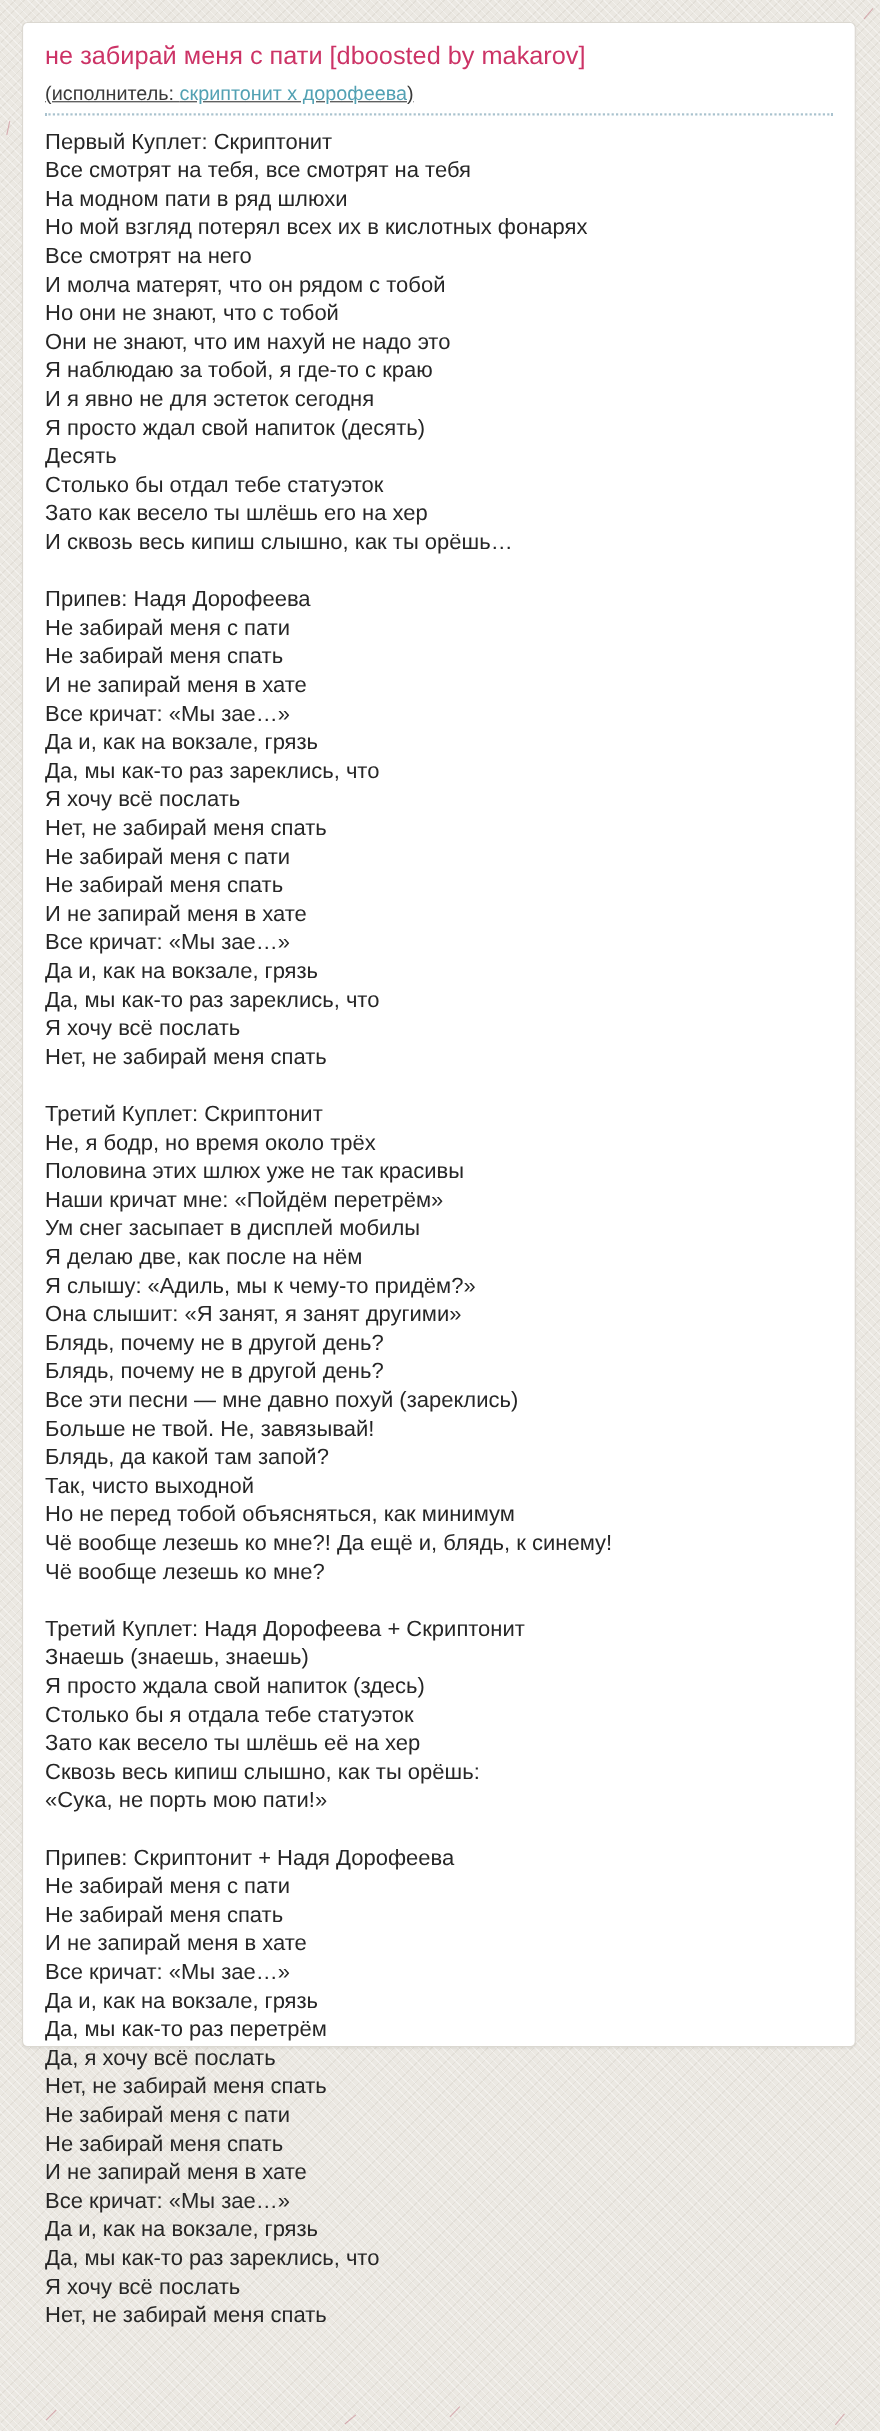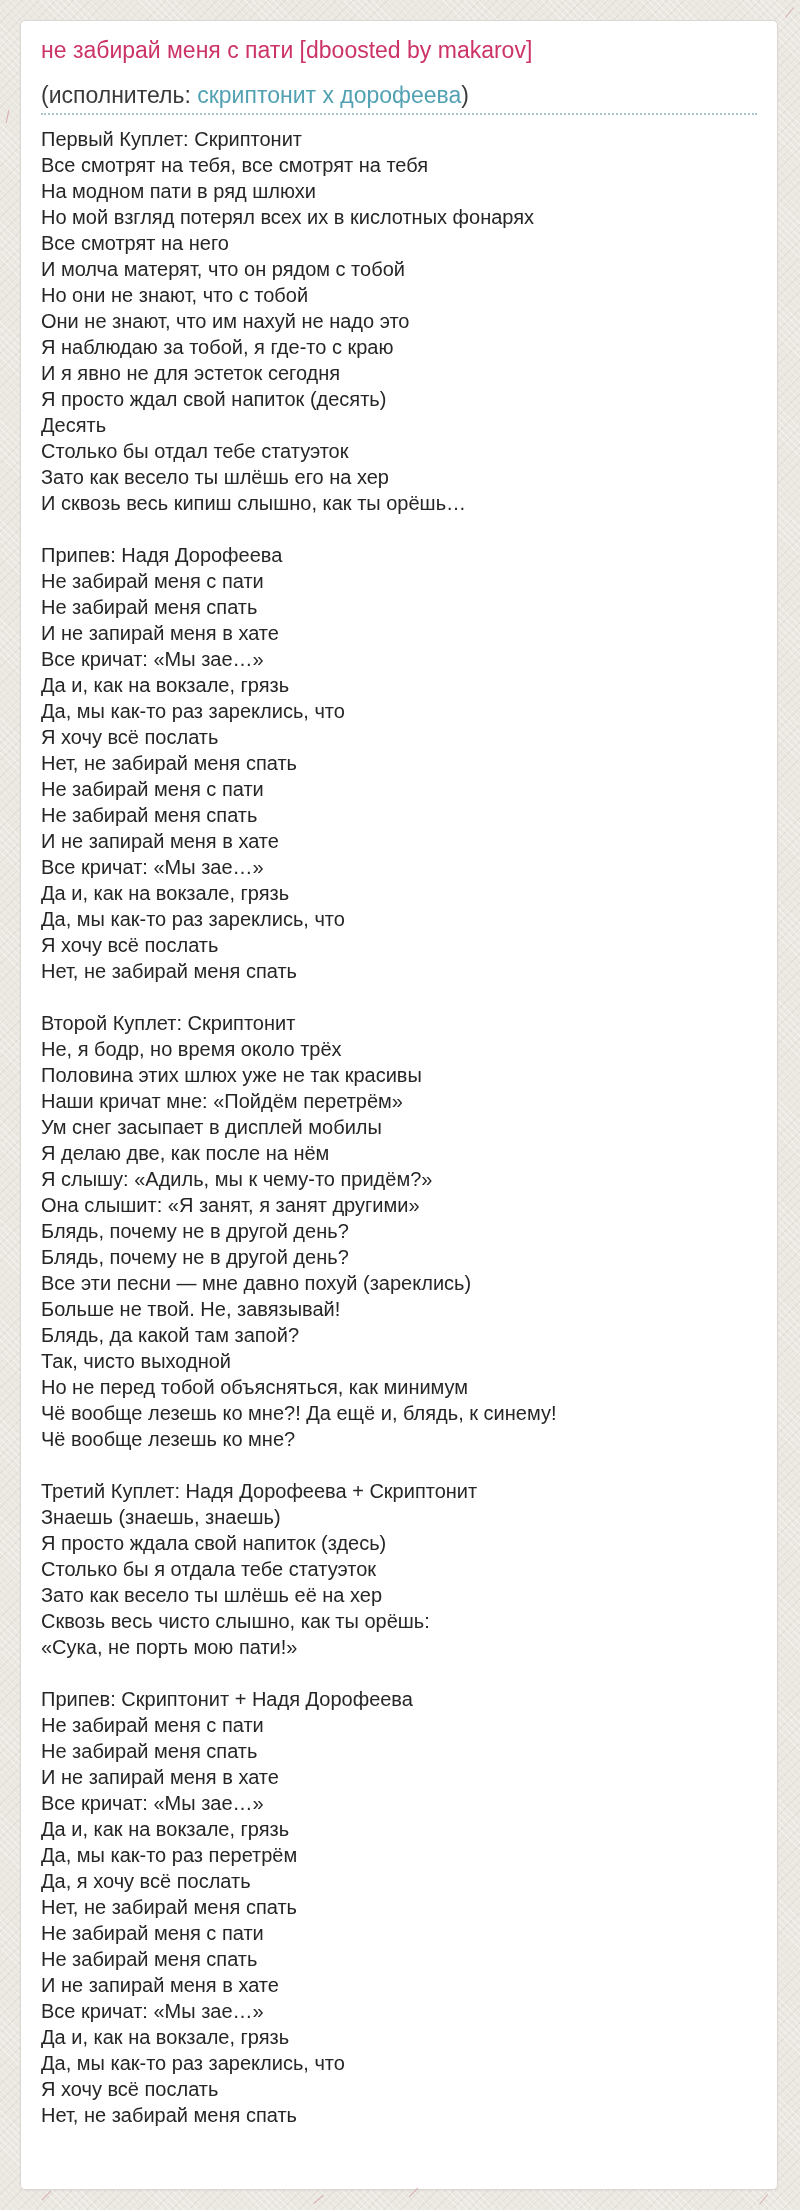--- a/index.html
+++ b/index.html
@@ -15,41 +15,42 @@
     background-color: var(--page-bg, #ebe8e2);
     background-image:
       repeating-linear-gradient(45deg, rgba(255,255,255,0.38) 0 1px, rgba(0,0,0,0) 1px 5px),
       repeating-linear-gradient(-45deg, rgba(203,198,188,0.28) 0 1px, rgba(0,0,0,0) 1px 6px);
   }
   .card {
     position: absolute;
     left: 20px;
     top: 20px;
     width: 758px;
-    height: 2170px;
+    height: 1841px;
     box-sizing: border-box;
     background: var(--card-bg, #ffffff);
     border: 1px solid #dbd8d1;
     border-radius: 5px;
     box-shadow: 0 1px 2px rgba(0,0,0,0.05);
     padding: 13px 20px 30px 20px;
   }
   .title {
     margin: 0;
     padding-top: 3px;
     font-size: 23px;
     line-height: 27px;
     font-weight: 400;
     color: var(--title-text, #cc3366);
   }
   .artist-row {
-    margin-top: 21px;
-    font-size: 23px;
+    margin-top: 11px;
+    font-size: 18px;
     line-height: 21px;
     color: #3a3a3a;
+    text-decoration: underline;
   }
   .artist-link {
     color: var(--artist-link, #52a1b3);
     text-decoration: none;
     cursor: pointer;
   }
   .divider {
     margin-top: 7px;
     border-bottom: 2px dotted var(--divider, #a9c2ce);
     height: 0;
@@ -110,21 +111,21 @@
         <div class="line">Не забирай меня спать</div>
         <div class="line">И не запирай меня в хате</div>
         <div class="line">Все кричат: «Мы зае…»</div>
         <div class="line">Да и, как на вокзале, грязь</div>
         <div class="line">Да, мы как-то раз зареклись, что</div>
         <div class="line">Я хочу всё послать</div>
         <div class="line">Нет, не забирай меня спать</div>
       </div>
       <div class="gap"></div>
       <div class="stanza">
-        <div class="line">Второй Куплет: Скриптонит</div>
+        <div class="line">Третий Куплет: Скриптонит</div>
         <div class="line">Не, я бодр, но время около трёх</div>
         <div class="line">Половина этих шлюх уже не так красивы</div>
         <div class="line">Наши кричат мне: «Пойдём перетрём»</div>
         <div class="line">Ум снег засыпает в дисплей мобилы</div>
         <div class="line">Я делаю две, как после на нём</div>
         <div class="line">Я слышу: «Адиль, мы к чему-то придём?»</div>
         <div class="line">Она слышит: «Я занят, я занят другими»</div>
         <div class="line">Блядь, почему не в другой день?</div>
         <div class="line">Блядь, почему не в другой день?</div>
         <div class="line">Все эти песни — мне давно похуй (зареклись)</div>
@@ -135,21 +136,21 @@
         <div class="line">Чё вообще лезешь ко мне?! Да ещё и, блядь, к синему!</div>
         <div class="line">Чё вообще лезешь ко мне?</div>
       </div>
       <div class="gap"></div>
       <div class="stanza">
         <div class="line">Третий Куплет: Надя Дорофеева + Скриптонит</div>
         <div class="line">Знаешь (знаешь, знаешь)</div>
         <div class="line">Я просто ждала свой напиток (здесь)</div>
         <div class="line">Столько бы я отдала тебе статуэток</div>
         <div class="line">Зато как весело ты шлёшь её на хер</div>
-        <div class="line">Сквозь весь чисто слышно, как ты орёшь:</div>
+        <div class="line">Сквозь весь кипиш слышно, как ты орёшь:</div>
         <div class="line">«Сука, не порть мою пати!»</div>
       </div>
       <div class="gap"></div>
       <div class="stanza">
         <div class="line">Припев: Скриптонит + Надя Дорофеева</div>
         <div class="line">Не забирай меня с пати</div>
         <div class="line">Не забирай меня спать</div>
         <div class="line">И не запирай меня в хате</div>
         <div class="line">Все кричат: «Мы зае…»</div>
         <div class="line">Да и, как на вокзале, грязь</div>

